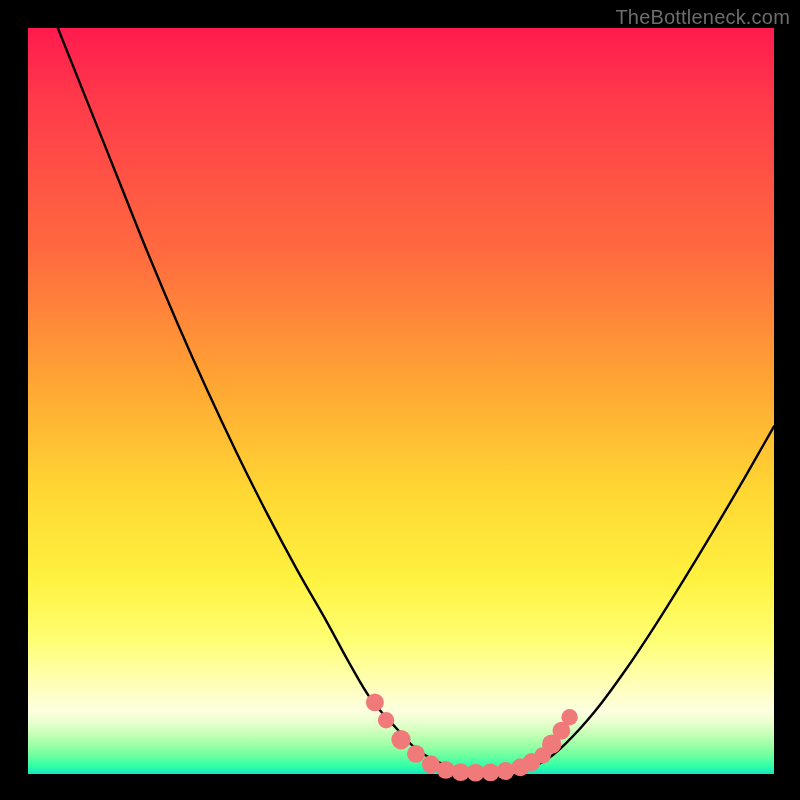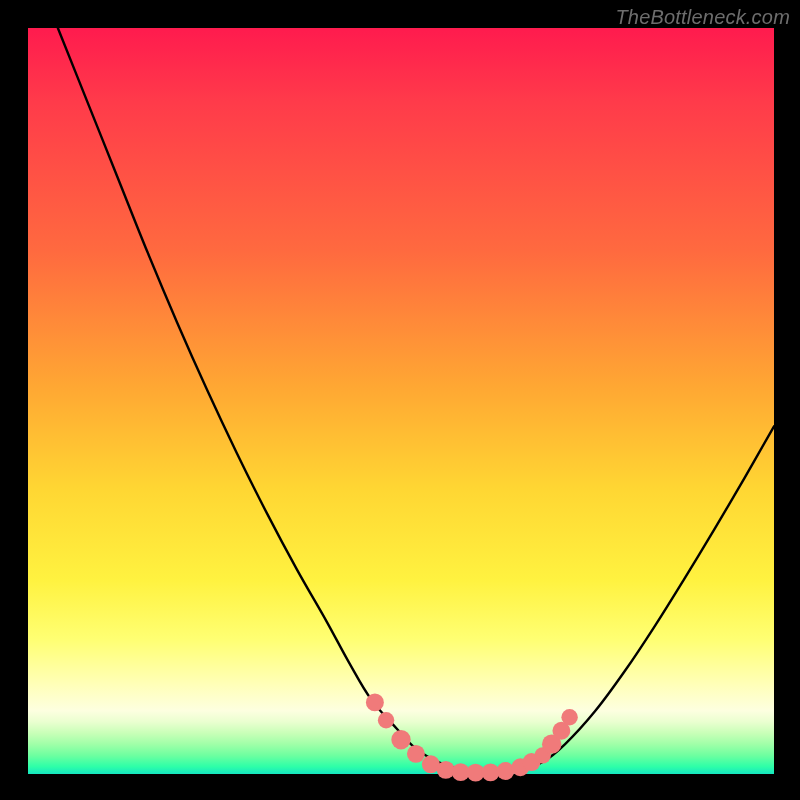--- a/index.html
+++ b/index.html
@@ -11,21 +11,20 @@
     overflow: hidden;
     font-family: Arial, Helvetica, sans-serif;
   }
   .frame {
     position: absolute;
     left: 0;
     top: 0;
     width: 800px;
     height: 800px;
     background: #000;
-    font-style: italic;
   }
   .plot-area {
     position: absolute;
     left: 28px;
     top: 28px;
     width: 746px;
     height: 746px;
     
     background: linear-gradient(
       to bottom,

